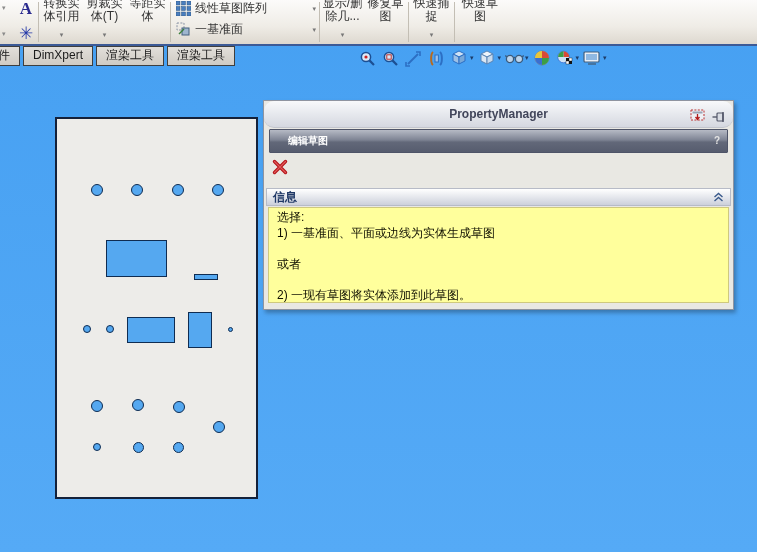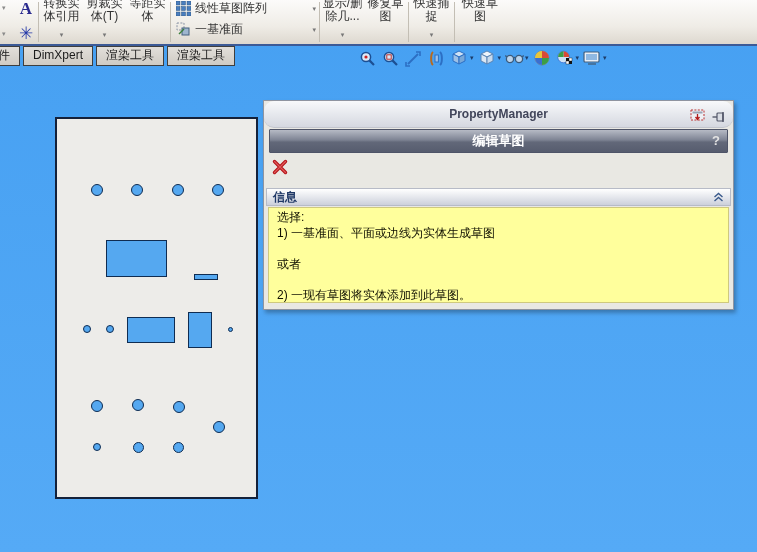--- a/index.html
+++ b/index.html
@@ -46,22 +46,22 @@
   .circle{border-radius:50%;}
   
   .pm{position:absolute;left:263px;top:100px;width:471px;height:210px;box-sizing:border-box;
     background:#e9e8e3;border:1px solid #8f94a0;box-shadow:2px 3px 4px rgba(0,0,0,.28);}
   .pm-header{height:26px;background:linear-gradient(#f8f9fb,#d5d8e0);
     border-bottom:1px solid #c2c5cd;text-align:center;font-weight:bold;font-size:12px;
     color:#41455a;line-height:26px;position:relative;border-radius:10px;}
   .pm-hicons{position:absolute;right:5px;top:5px;display:flex;gap:5px;align-items:center;}
   .pm-title{position:absolute;left:5px;right:5px;top:28px;height:22px;
     background:linear-gradient(#b6bac5,#7e8494 45%,#626879 55%,#565c6e);
-    border:1px solid #4e5468;color:#fff;font-weight:bold;font-size:13px;text-align:center;
-    line-height:21px;border-radius:1px;}
+    border:1px solid #4e5468;color:#fff;font-weight:bold;font-size:10px;text-align:left;
+    line-height:21px;border-radius:1px;padding-left:18px;}
   .pm-help{position:absolute;right:7px;top:0;color:#e3e3e3;font-weight:bold;cursor:default;}
   .pm-x{position:absolute;left:8px;top:58px;width:16px;height:16px;}
   .info-hdr{position:absolute;left:2px;right:2px;top:87px;height:18px;box-sizing:border-box;
     background:linear-gradient(#ffffff,#ccd0db);border:1px solid #b7bbc7;
     font-weight:bold;font-size:12px;color:#1f3866;line-height:16px;padding-left:6px;}
   .info-chevron{position:absolute;right:6px;top:2px;}
   .msg{position:absolute;left:4px;right:4px;top:106px;height:96px;box-sizing:border-box;
     background:#ffff9c;border:1px solid #cfc97e;font-size:12px;color:#101000;
     padding:2px 8px;line-height:15.5px;overflow:hidden;}
 </style>

